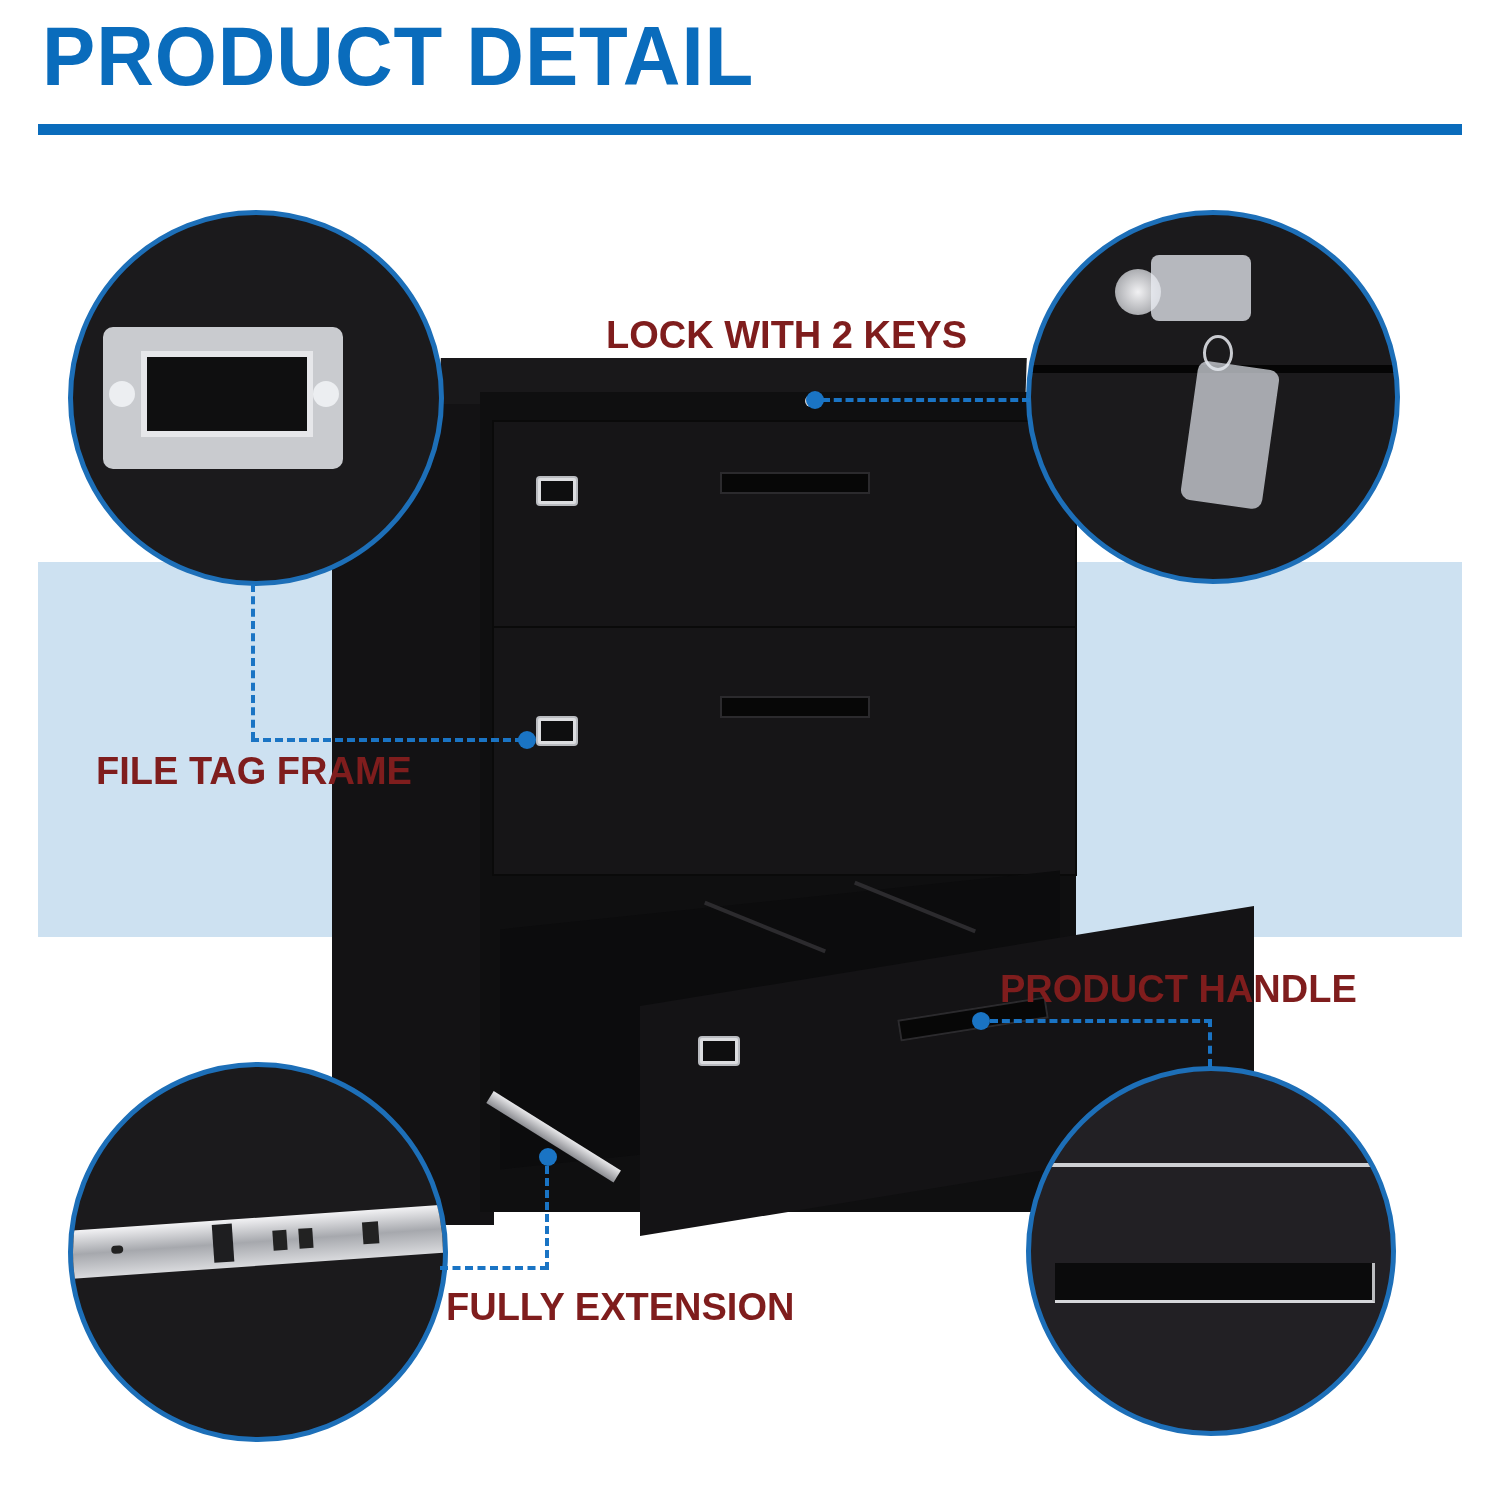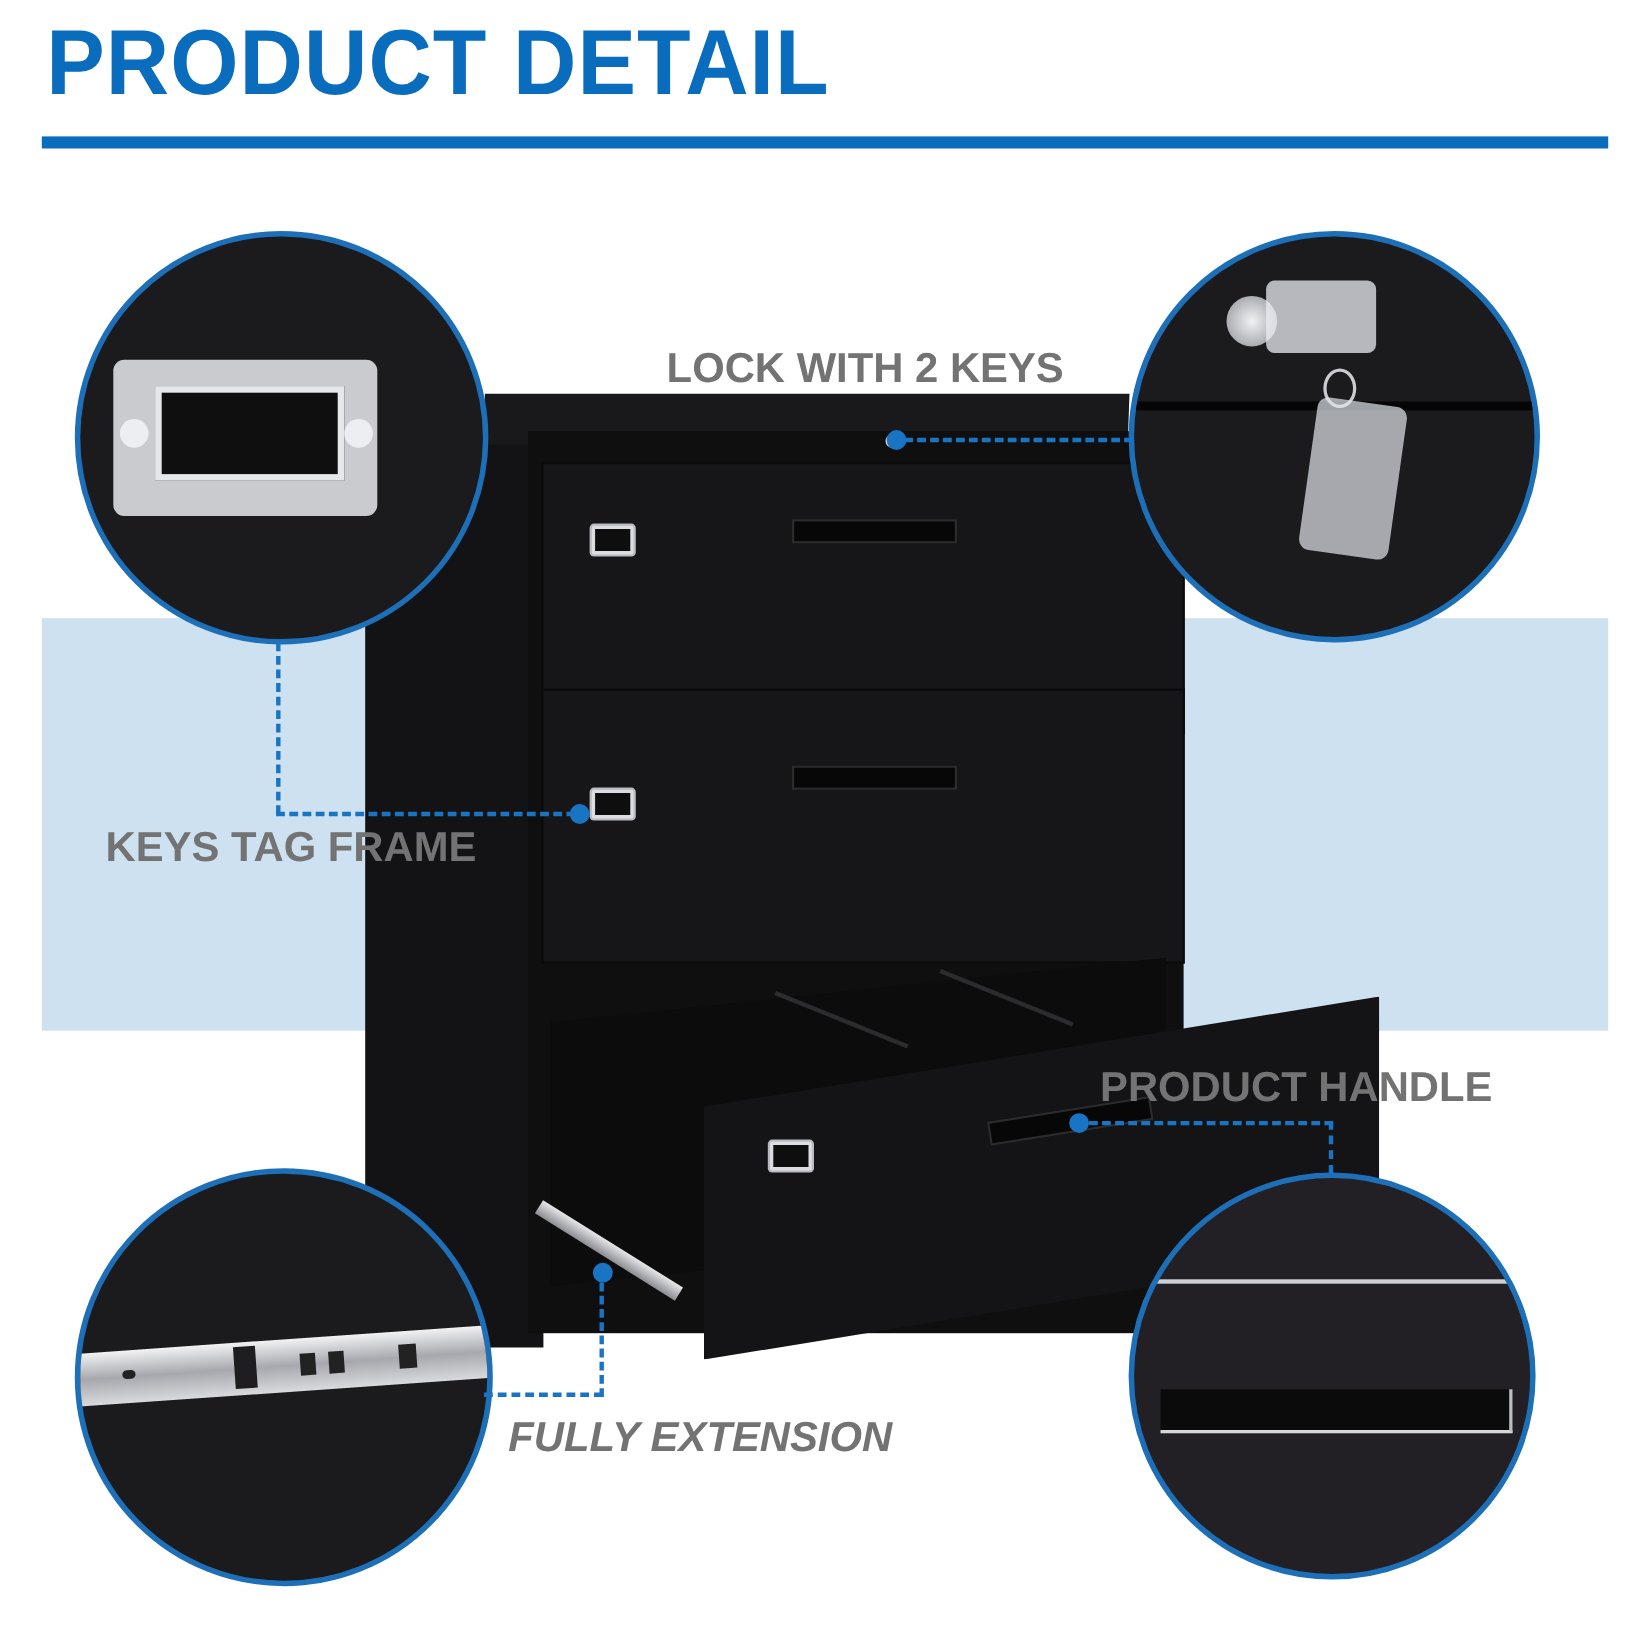--- a/index.html
+++ b/index.html
@@ -1,21 +1,21 @@
 <!DOCTYPE html>
 <html><head>
 <meta charset="utf-8">
 <style>
   html, body { margin:0; padding:0; }
   body { width:1500px; height:1500px; position:relative; overflow:hidden; background:#ffffff; font-family:"Liberation Sans", sans-serif; }
   .abs { position:absolute; }
   .title { left:42px; top:14px; font-size:84px; font-weight:bold; color:#0a6cbc; letter-spacing:1px; line-height:1; transform:scaleX(0.95); transform-origin:left top; }
   .rule { left:38px; top:124px; width:1424px; height:11px; background:#0a6cbc; }
   .band { left:38px; top:562px; width:1424px; height:375px; background:#cde1f1; }
-  .label { font-weight:bold; color:#737373; white-space:nowrap; line-height:1; }
+  .label { font-weight:bold; color:#7f1d1d; white-space:nowrap; line-height:1; }
   .circle { border-radius:50%; border:5px solid #1d6fb8; overflow:hidden; box-sizing:border-box; background:#1b1a1c; }
   .dash-h { height:0; border-top:4px dashed #1a74c4; }
   .dash-v { width:0; border-left:4px dashed #1a74c4; }
   .dot { width:18px; height:18px; border-radius:50%; background:#1a74c4; }
   
   .cab-side { left:332px; top:395px; width:162px; height:830px; background:#131214; }
   .cab-top { left:440px; top:358px; width:586px; height:46px; background:#19181a; transform:skewX(-2deg); }
   .cab-front { left:480px; top:392px; width:596px; height:820px; background:#0f0f10; }
   .drawer { background:#161517; border:2px solid #0a0a0a; box-sizing:border-box; }
   .tag { width:38px; height:26px; border:3px solid #dcdde0; border-radius:2px; background:#0e0e0f; box-sizing:border-box; box-shadow:0 0 0 2px #b9bbc0; }
@@ -98,15 +98,15 @@
 
 <div class="abs dot" style="left:972px;top:1012px;"></div>
 <div class="abs dash-h" style="left:990px;top:1019px;width:222px;"></div>
 <div class="abs dash-v" style="left:1208px;top:1019px;height:48px;"></div>
 
 <div class="abs dot" style="left:539px;top:1148px;"></div>
 <div class="abs dash-v" style="left:545px;top:1166px;height:104px;"></div>
 <div class="abs dash-h" style="left:440px;top:1266px;width:108px;"></div>
 
 <div class="abs label" style="left:606px;top:316px;font-size:38px;">LOCK WITH 2 KEYS</div>
-<div class="abs label" style="left:96px;top:752px;font-size:38px;">KEYS TAG FRAME</div>
+<div class="abs label" style="left:96px;top:752px;font-size:38px;">FILE TAG FRAME</div>
 <div class="abs label" style="left:1000px;top:970px;font-size:38px;">PRODUCT HANDLE</div>
-<div class="abs label" style="left:462px;top:1288px;font-size:38px;font-style:italic;">FULLY EXTENSION</div>
+<div class="abs label" style="left:446px;top:1288px;font-size:38px;">FULLY EXTENSION</div>
 
 </body></html>

